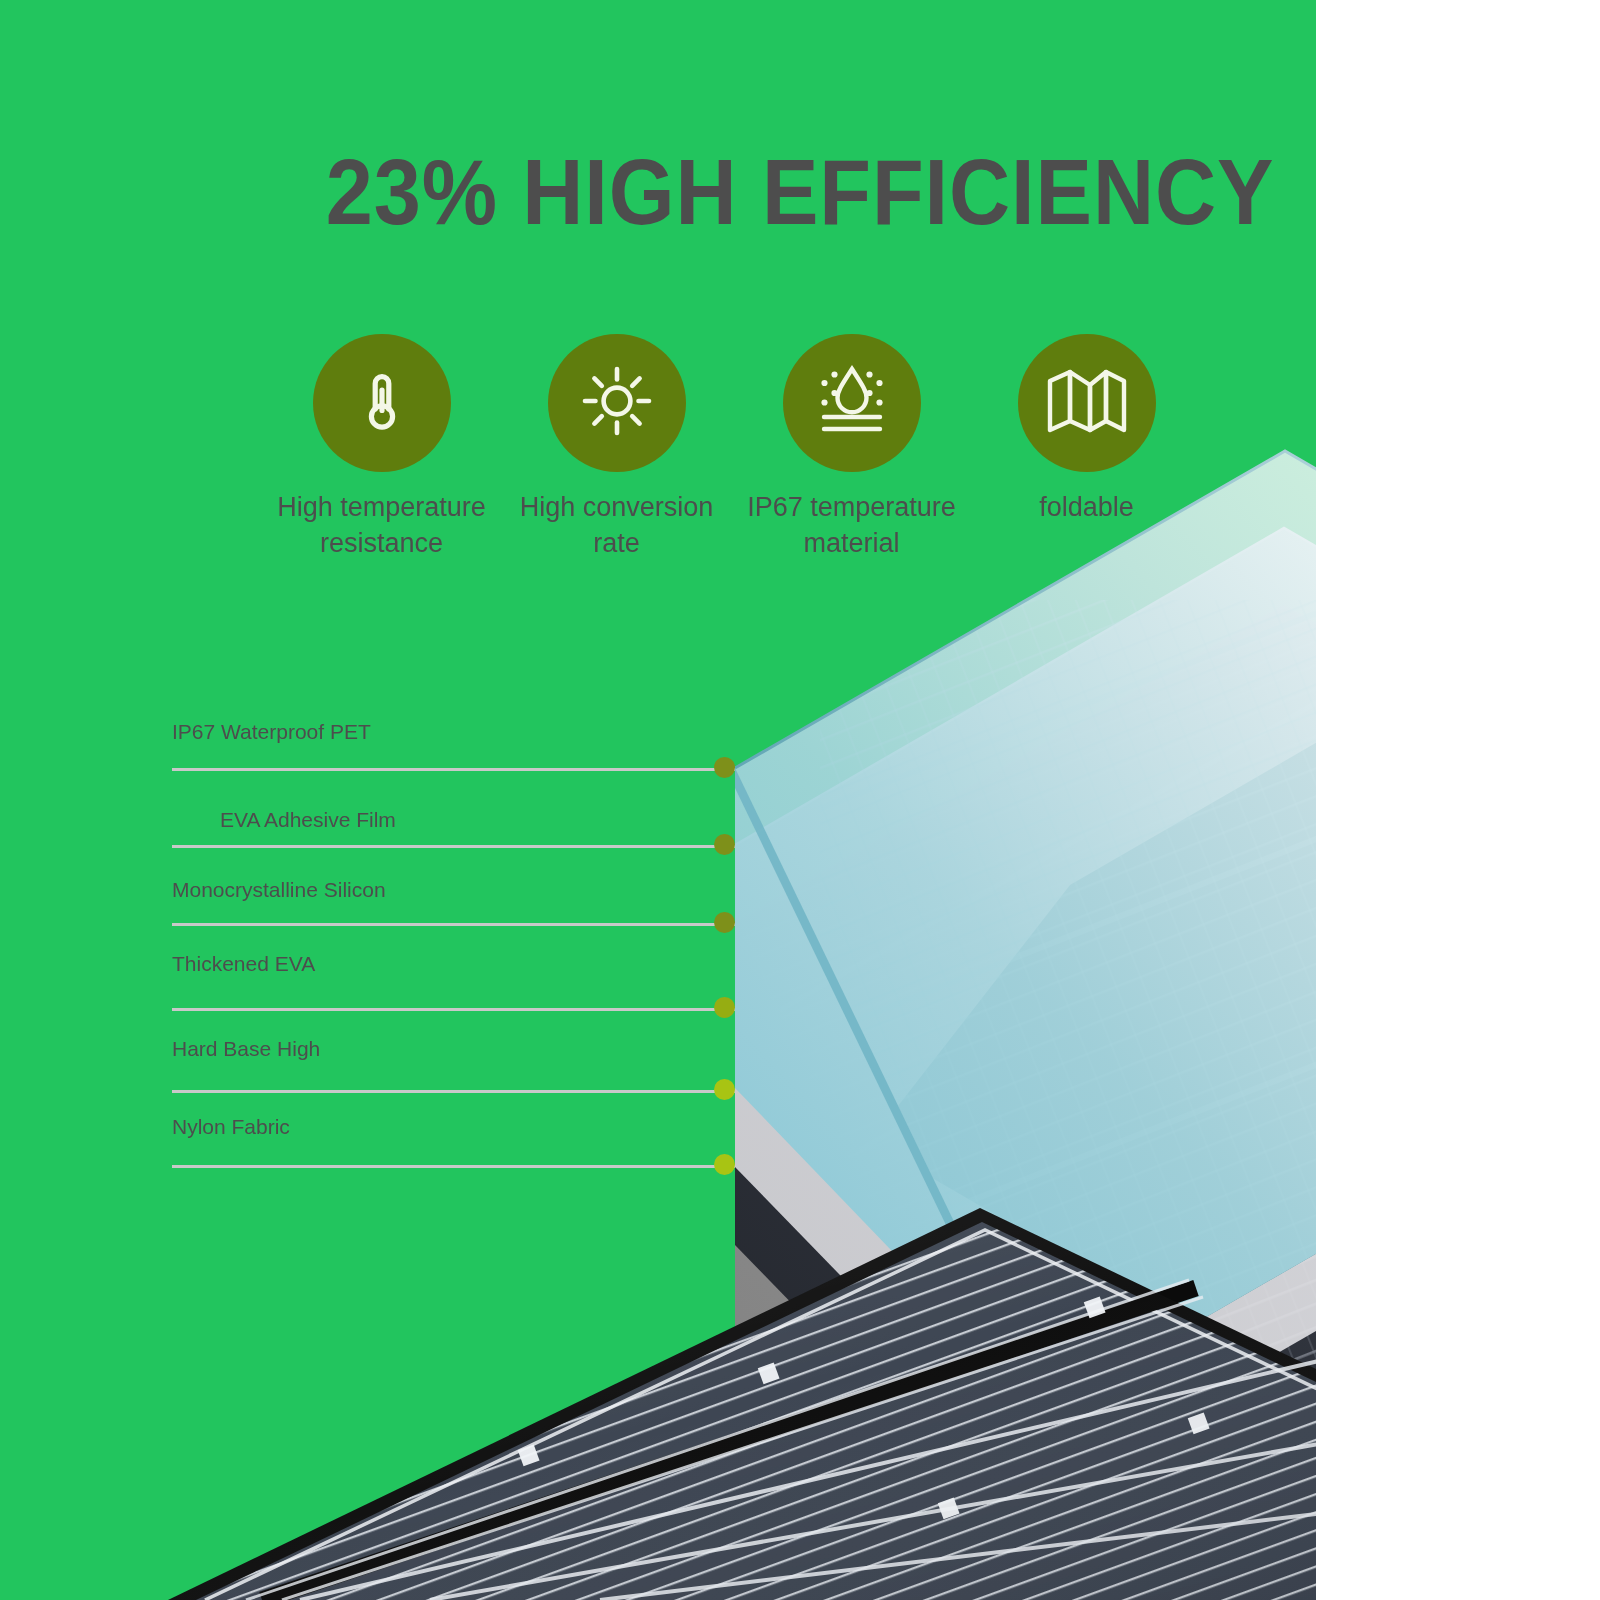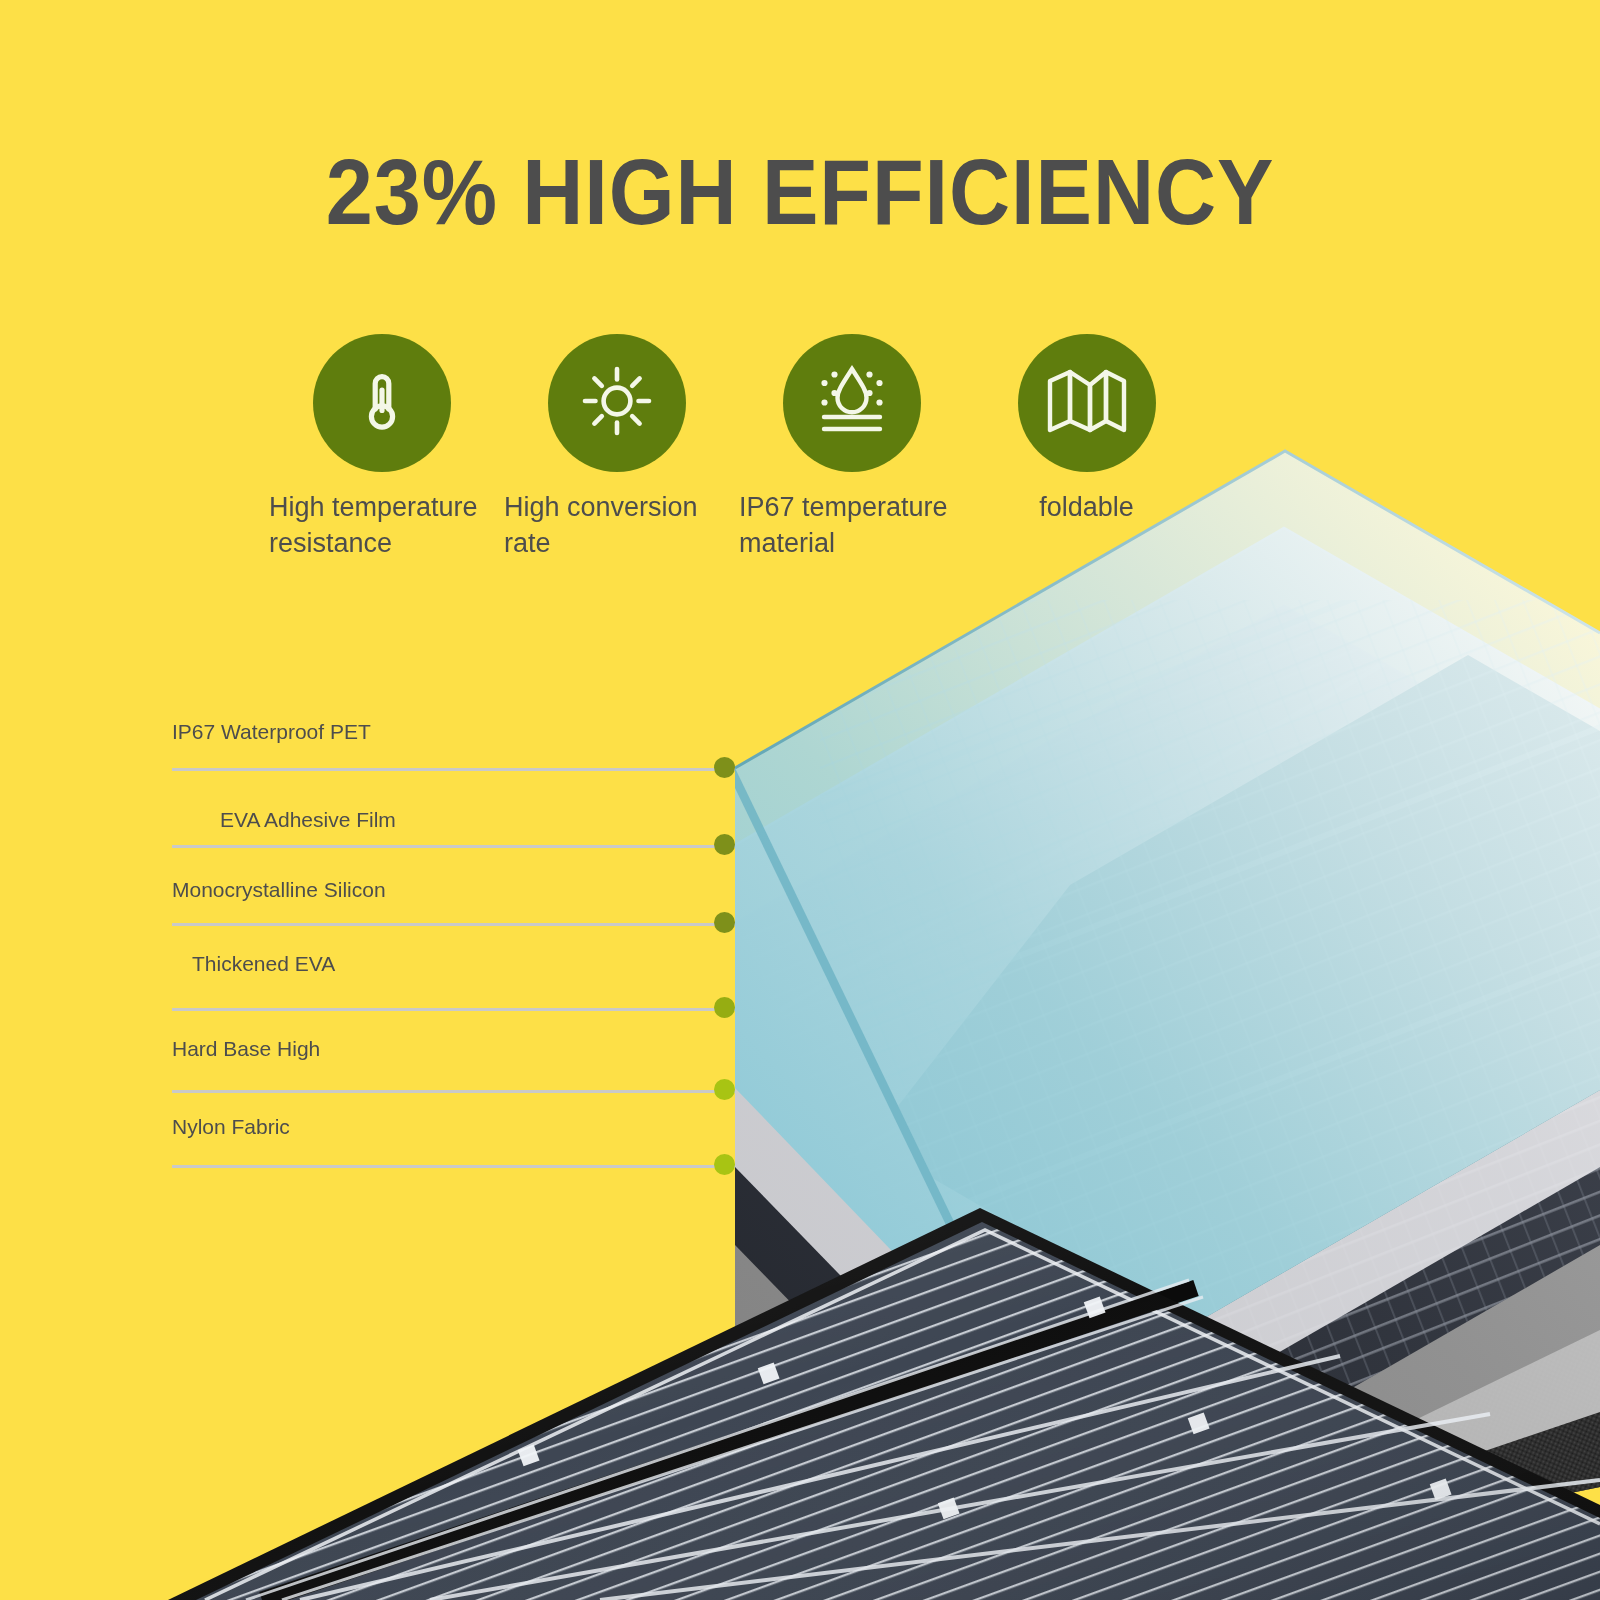--- a/index.html
+++ b/index.html
@@ -6,23 +6,23 @@
   html, body {
     margin: 0;
     padding: 0;
     background: #ffffff;
   }
   body {
     font-family: "Liberation Sans", sans-serif;
   }
   #page {
     position: relative;
-    width: 1600px;
+    width: 1316px;
     height: 1600px;
-    background: #fde047;
+    background: #22c55e;
     overflow: hidden;
   }
 
   
   #title {
     position: absolute;
     left: 0;
     top: 140px;
     width: 1600px;
     text-align: center;
@@ -56,21 +56,21 @@
     width: 138px;
     height: 138px;
     border-radius: 50%;
     background: #5f7d0d;
     display: flex;
     align-items: center;
     justify-content: center;
   }
   .feature-label {
     margin-top: 17px;
-    text-align: left;
+    text-align: center;
     font-size: 27px;
     line-height: 1.35;
     color: #4d4d4d;
     max-width: 225px;
   }
 
   
   .layer-label {
     position: absolute;
     left: 172px;
@@ -384,21 +384,21 @@
     <div class="leader-dot" style="left:714px; top:757px; background:#7e901a;"></div>
 
     <div class="layer-label" style="top:808px;margin-left:48px;">EVA Adhesive Film</div>
     <div class="leader-line" style="top:845px; width:563px;"></div>
     <div class="leader-dot" style="left:714px; top:834px; background:#7e901a;"></div>
 
     <div class="layer-label" style="top:878px;">Monocrystalline Silicon</div>
     <div class="leader-line" style="top:923px; width:563px;"></div>
     <div class="leader-dot" style="left:714px; top:912px; background:#7e901a;"></div>
 
-    <div class="layer-label" style="top:952px;margin-left:20px;">Thickened EVA</div>
+    <div class="layer-label" style="top:952px;">Thickened EVA</div>
     <div class="leader-line" style="top:1008px; width:563px;"></div>
     <div class="leader-dot" style="left:714px; top:997px; background:#96ad12;"></div>
 
     <div class="layer-label" style="top:1037px;">Hard Base High</div>
     <div class="leader-line" style="top:1090px; width:563px;"></div>
     <div class="leader-dot" style="left:714px; top:1079px; background:#a8c413;"></div>
 
     <div class="layer-label" style="top:1115px;">Nylon Fabric</div>
     <div class="leader-line" style="top:1165px; width:563px;"></div>
     <div class="leader-dot" style="left:714px; top:1154px; background:#a8c413;"></div>

